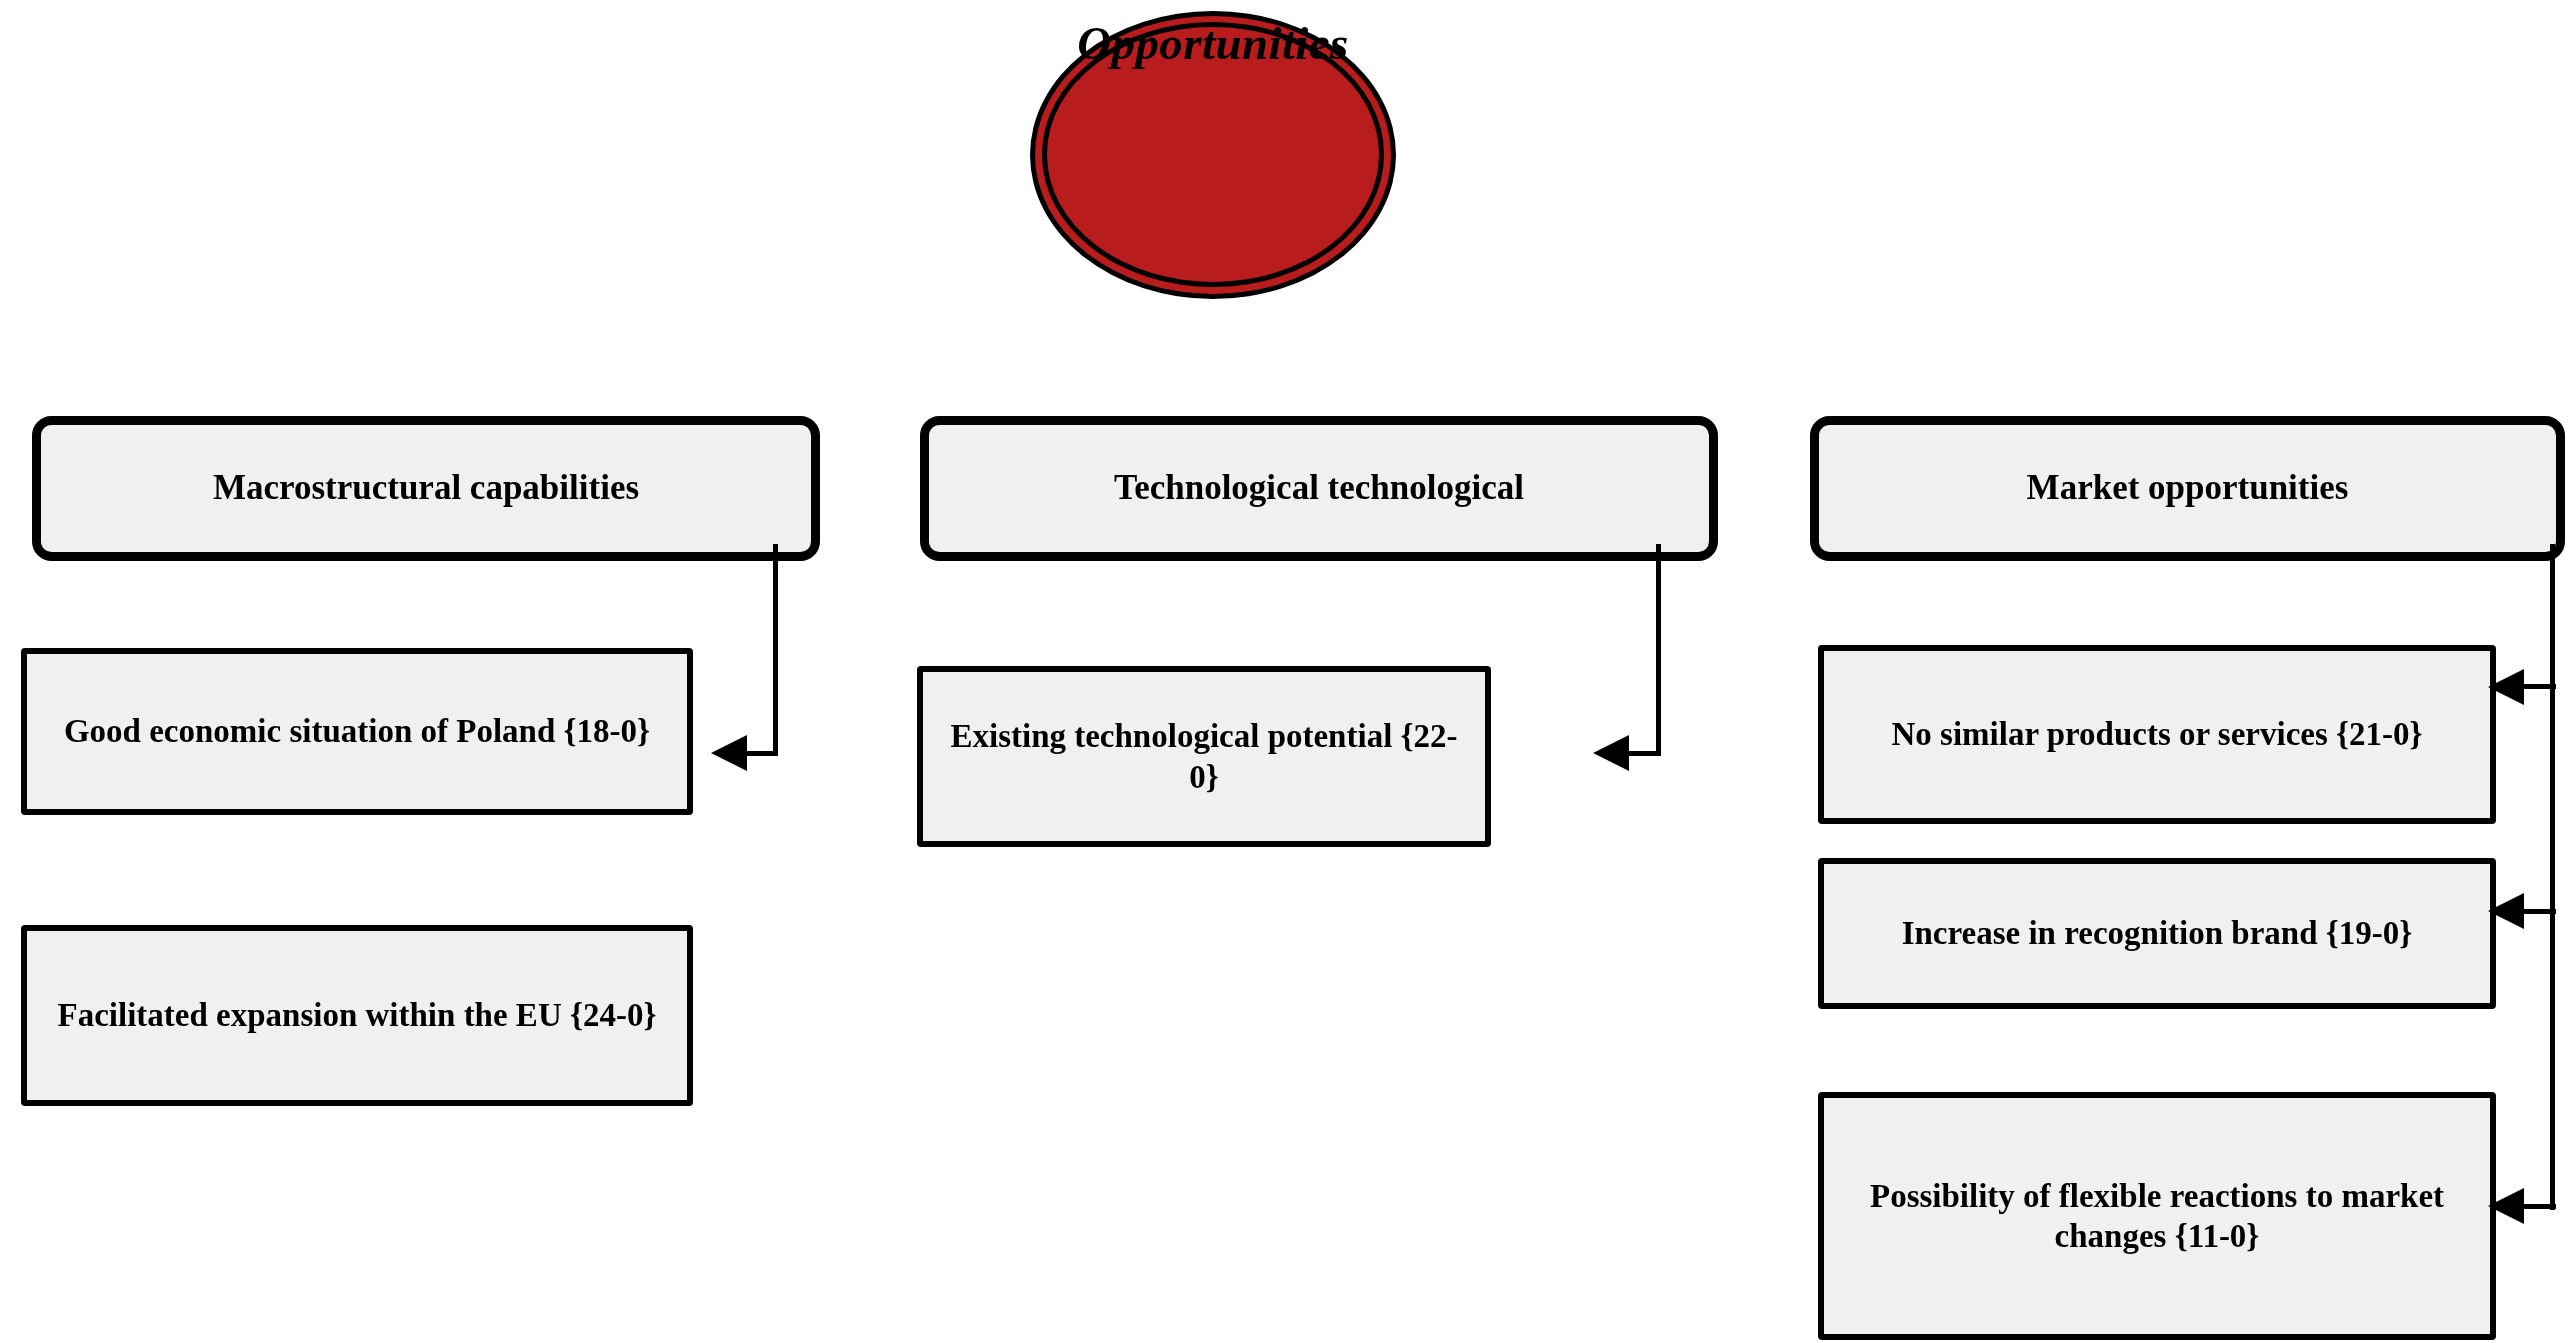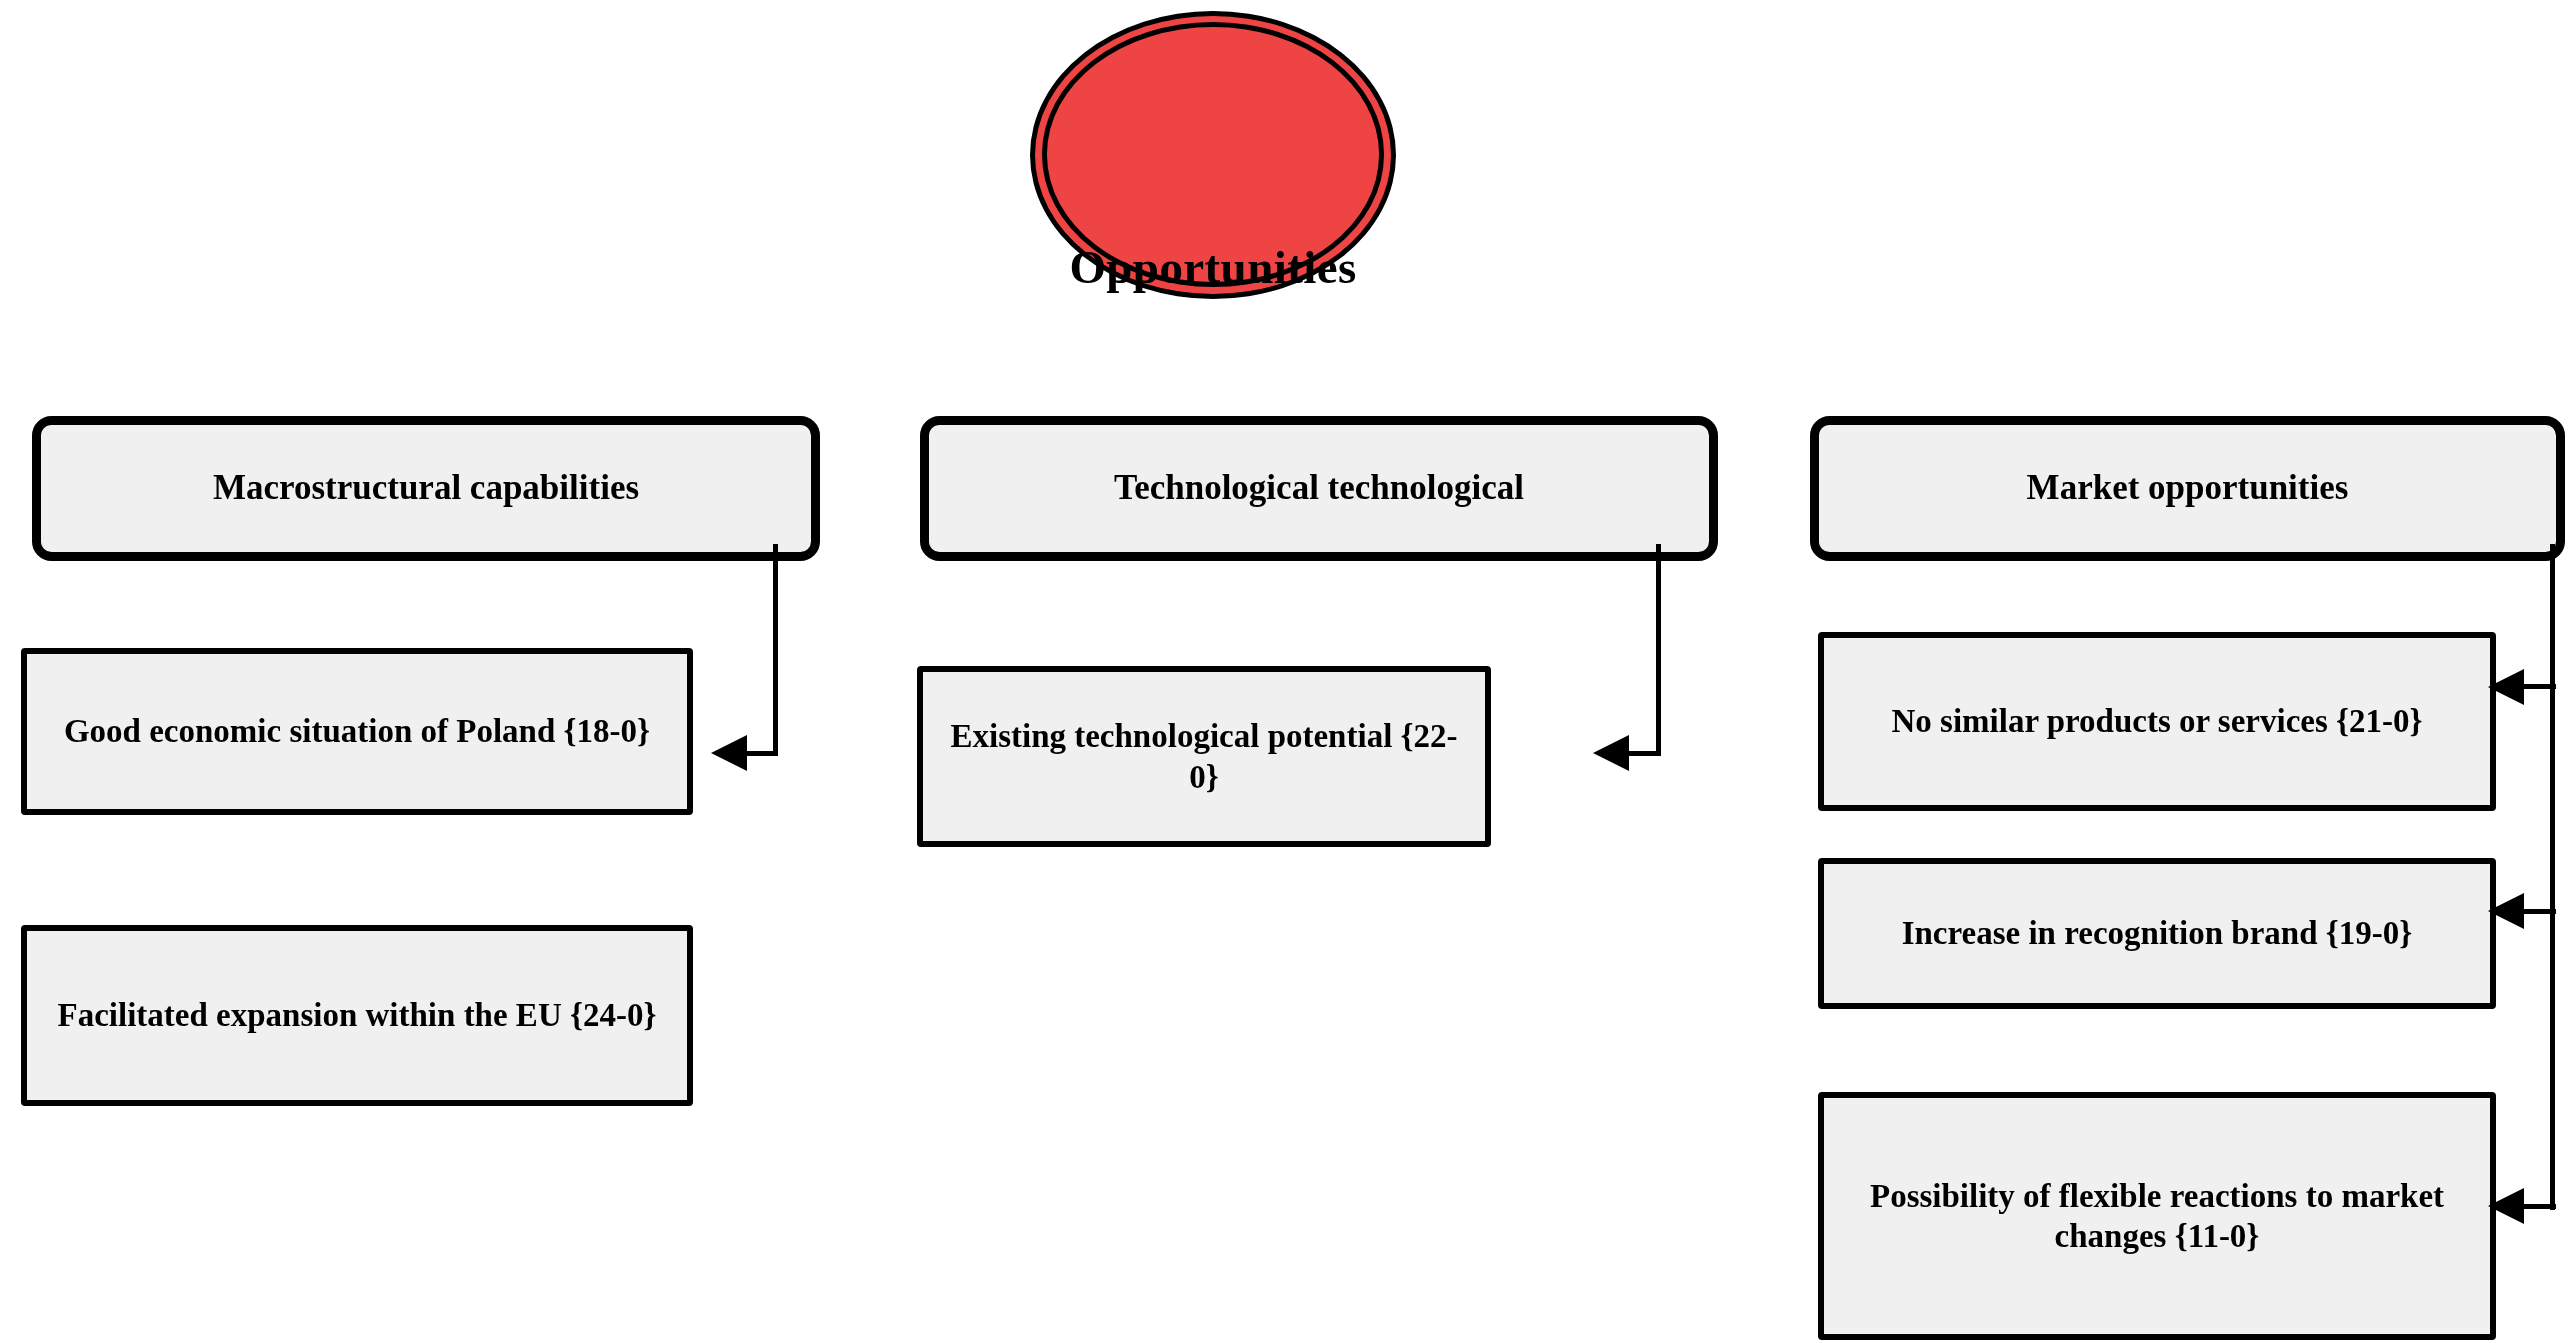--- a/index.html
+++ b/index.html
@@ -13,26 +13,27 @@
     height: 1343px;
     background: #ffffff;
     overflow: hidden;
     font-family: "Liberation Serif", "DejaVu Serif", serif;
   }
 
   
   .title-ellipse {
     position: absolute;
     display: flex;
-    align-items: flex-end;
+    align-items: flex-start;
     justify-content: center;
     box-sizing: border-box;
-    background: #ef4444;
+    background: #b91c1c;
     border: 5.3px solid #000000;
     border-radius: 50%;
+    font-style: italic;
   }
   .title-ellipse-inner {
     position: absolute;
     box-sizing: border-box;
     border: 5.3px solid #000000;
     border-radius: 50%;
     background: transparent;
     pointer-events: none;
   }
   .title-text {
@@ -129,21 +130,21 @@
   </div>
 
   <div class="conn-v" style="left:1656px; top:544px; height:212px;"></div>
   <div class="conn-h" style="left:1628px; top:751px; width:33px;"></div>
   <div class="arrow-left" style="left:1593px; top:735px;"></div>
 
   <div class="node header" style="left:1810px; top:401px; width:755px; height:145px;">
     <span class="label">Market opportunities</span>
   </div>
 
-  <div class="node child" style="left:1818px; top:617px; width:678px; height:179px;">
+  <div class="node child" style="left:1818px; top:630px; width:678px; height:179px;">
     <span class="label">No similar products or services {21-0}</span>
   </div>
 
   <div class="node child" style="left:1818px; top:843px; width:678px; height:151px;">
     <span class="label">Increase in recognition brand {19-0}</span>
   </div>
 
   <div class="node child" style="left:1818px; top:1077px; width:678px; height:248px;">
     <span class="label">Possibility of flexible reactions to market changes {11-0}</span>
   </div>

